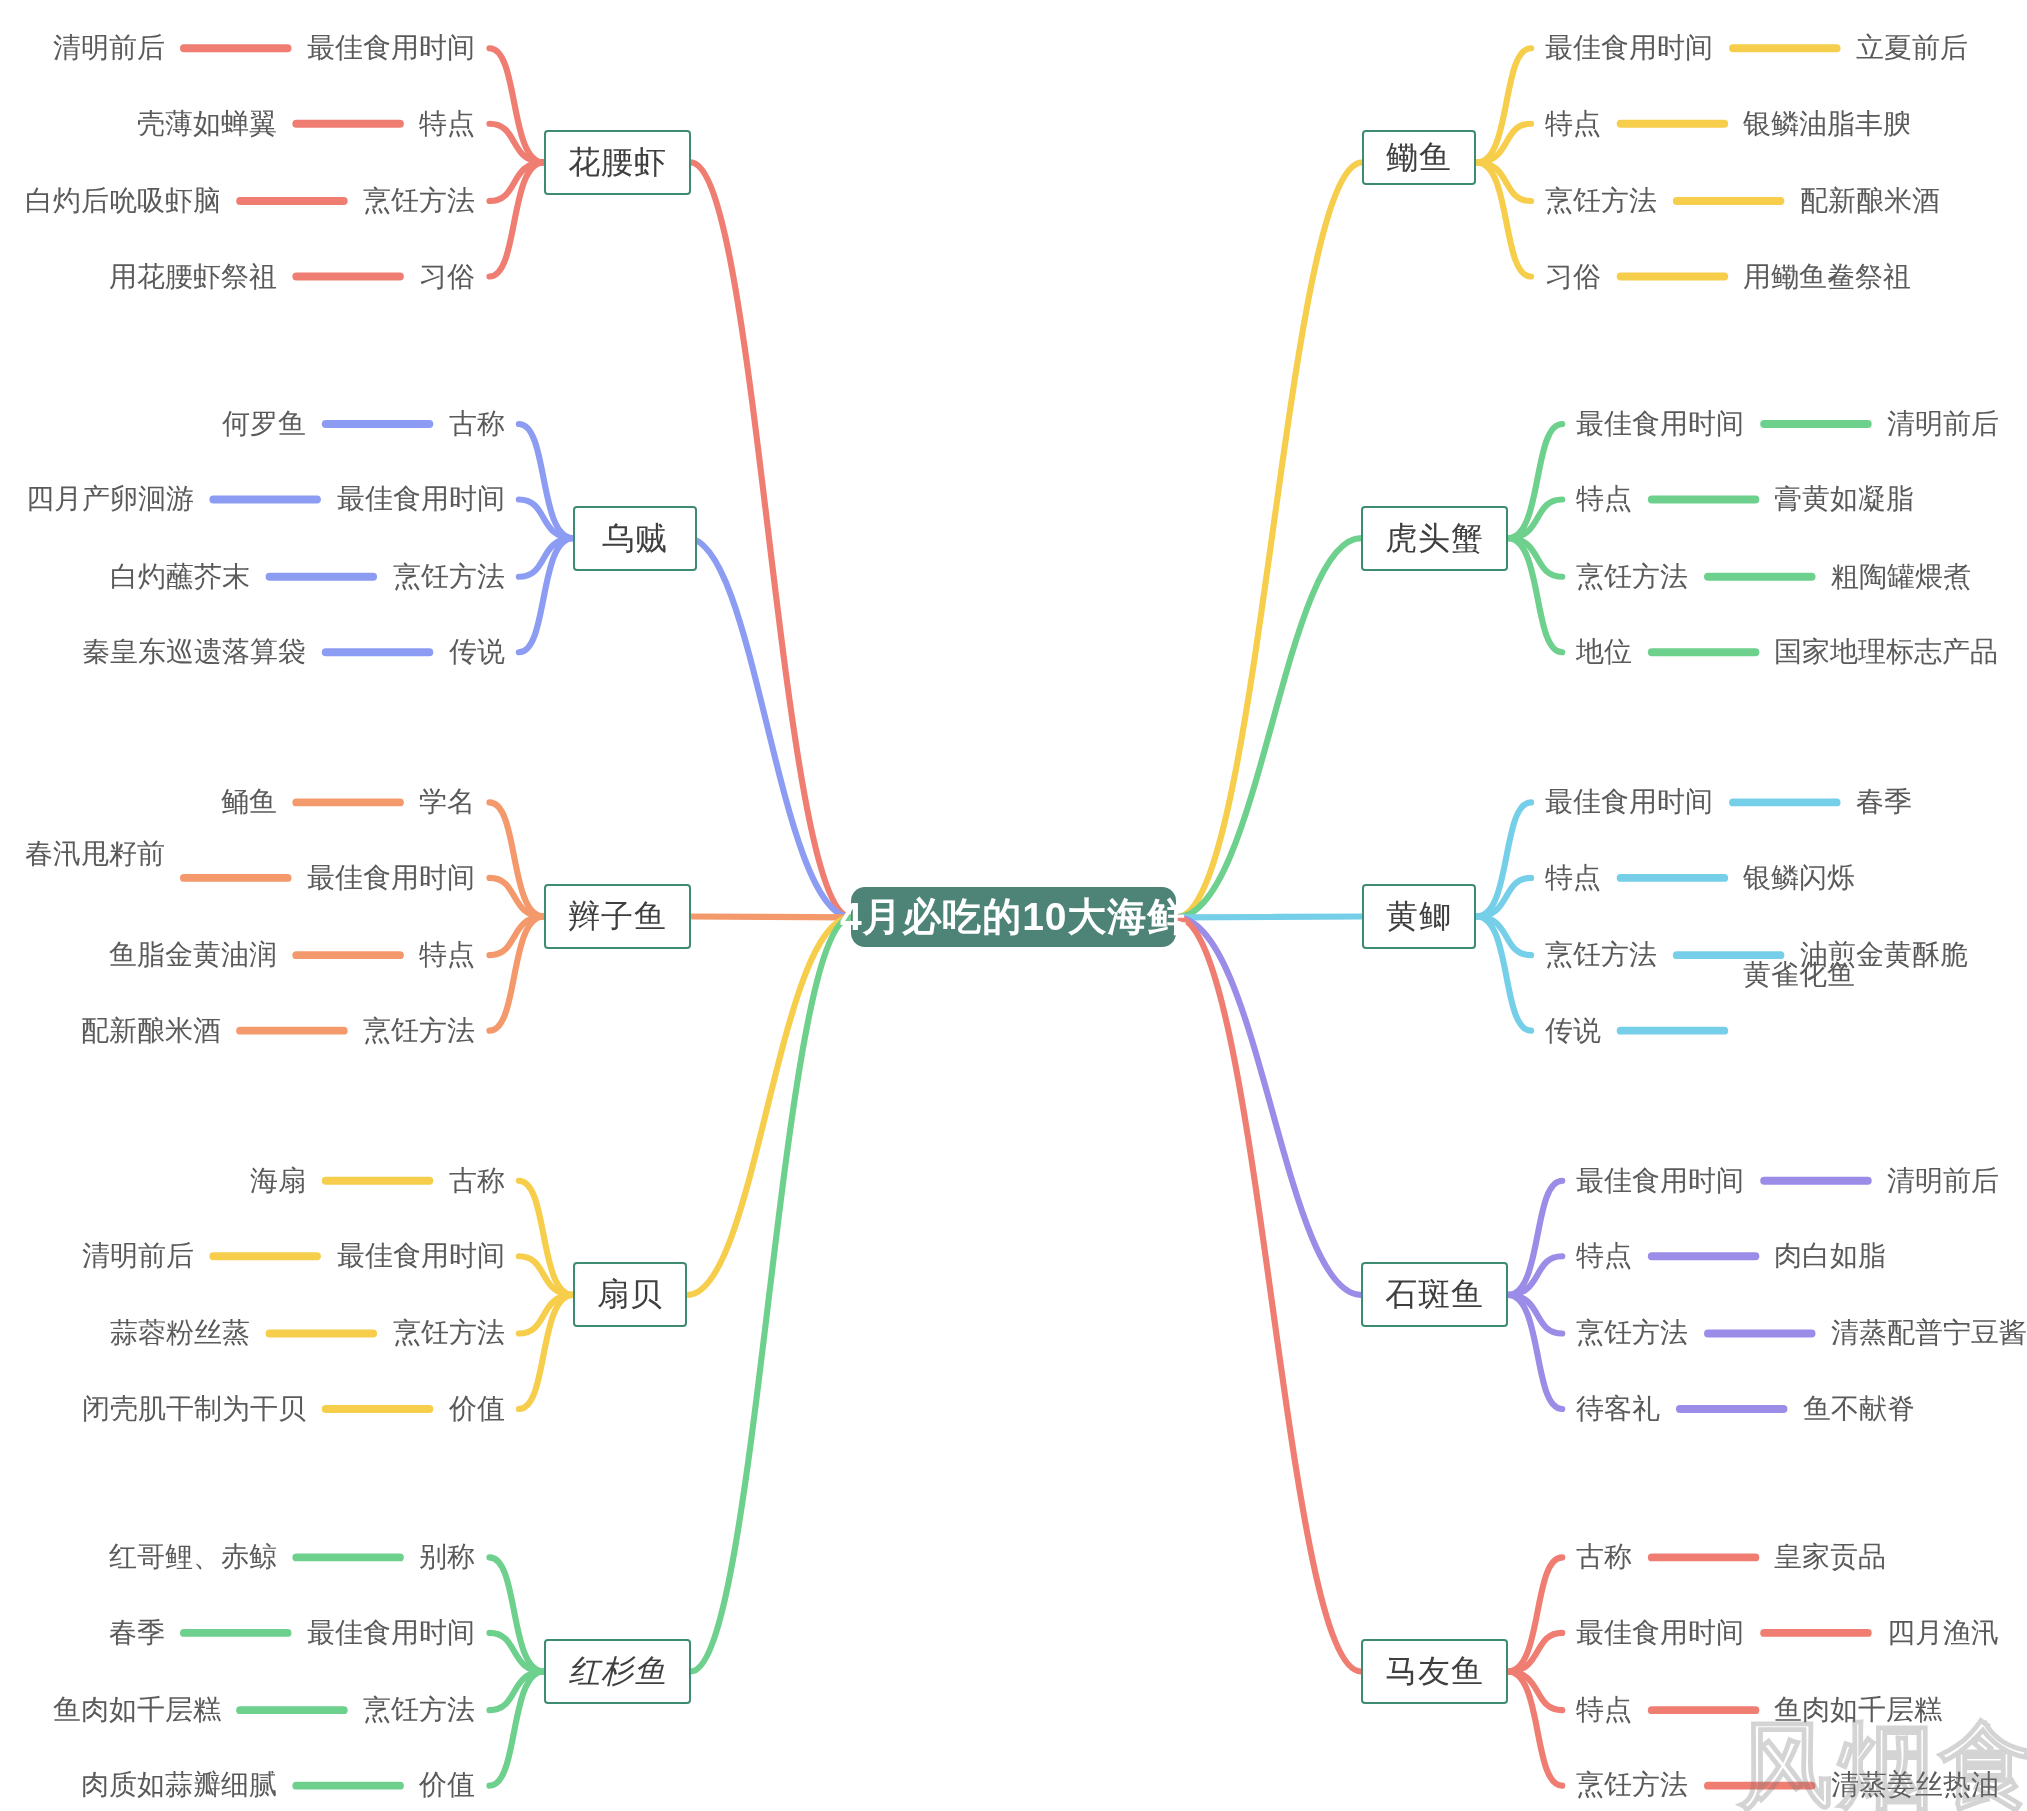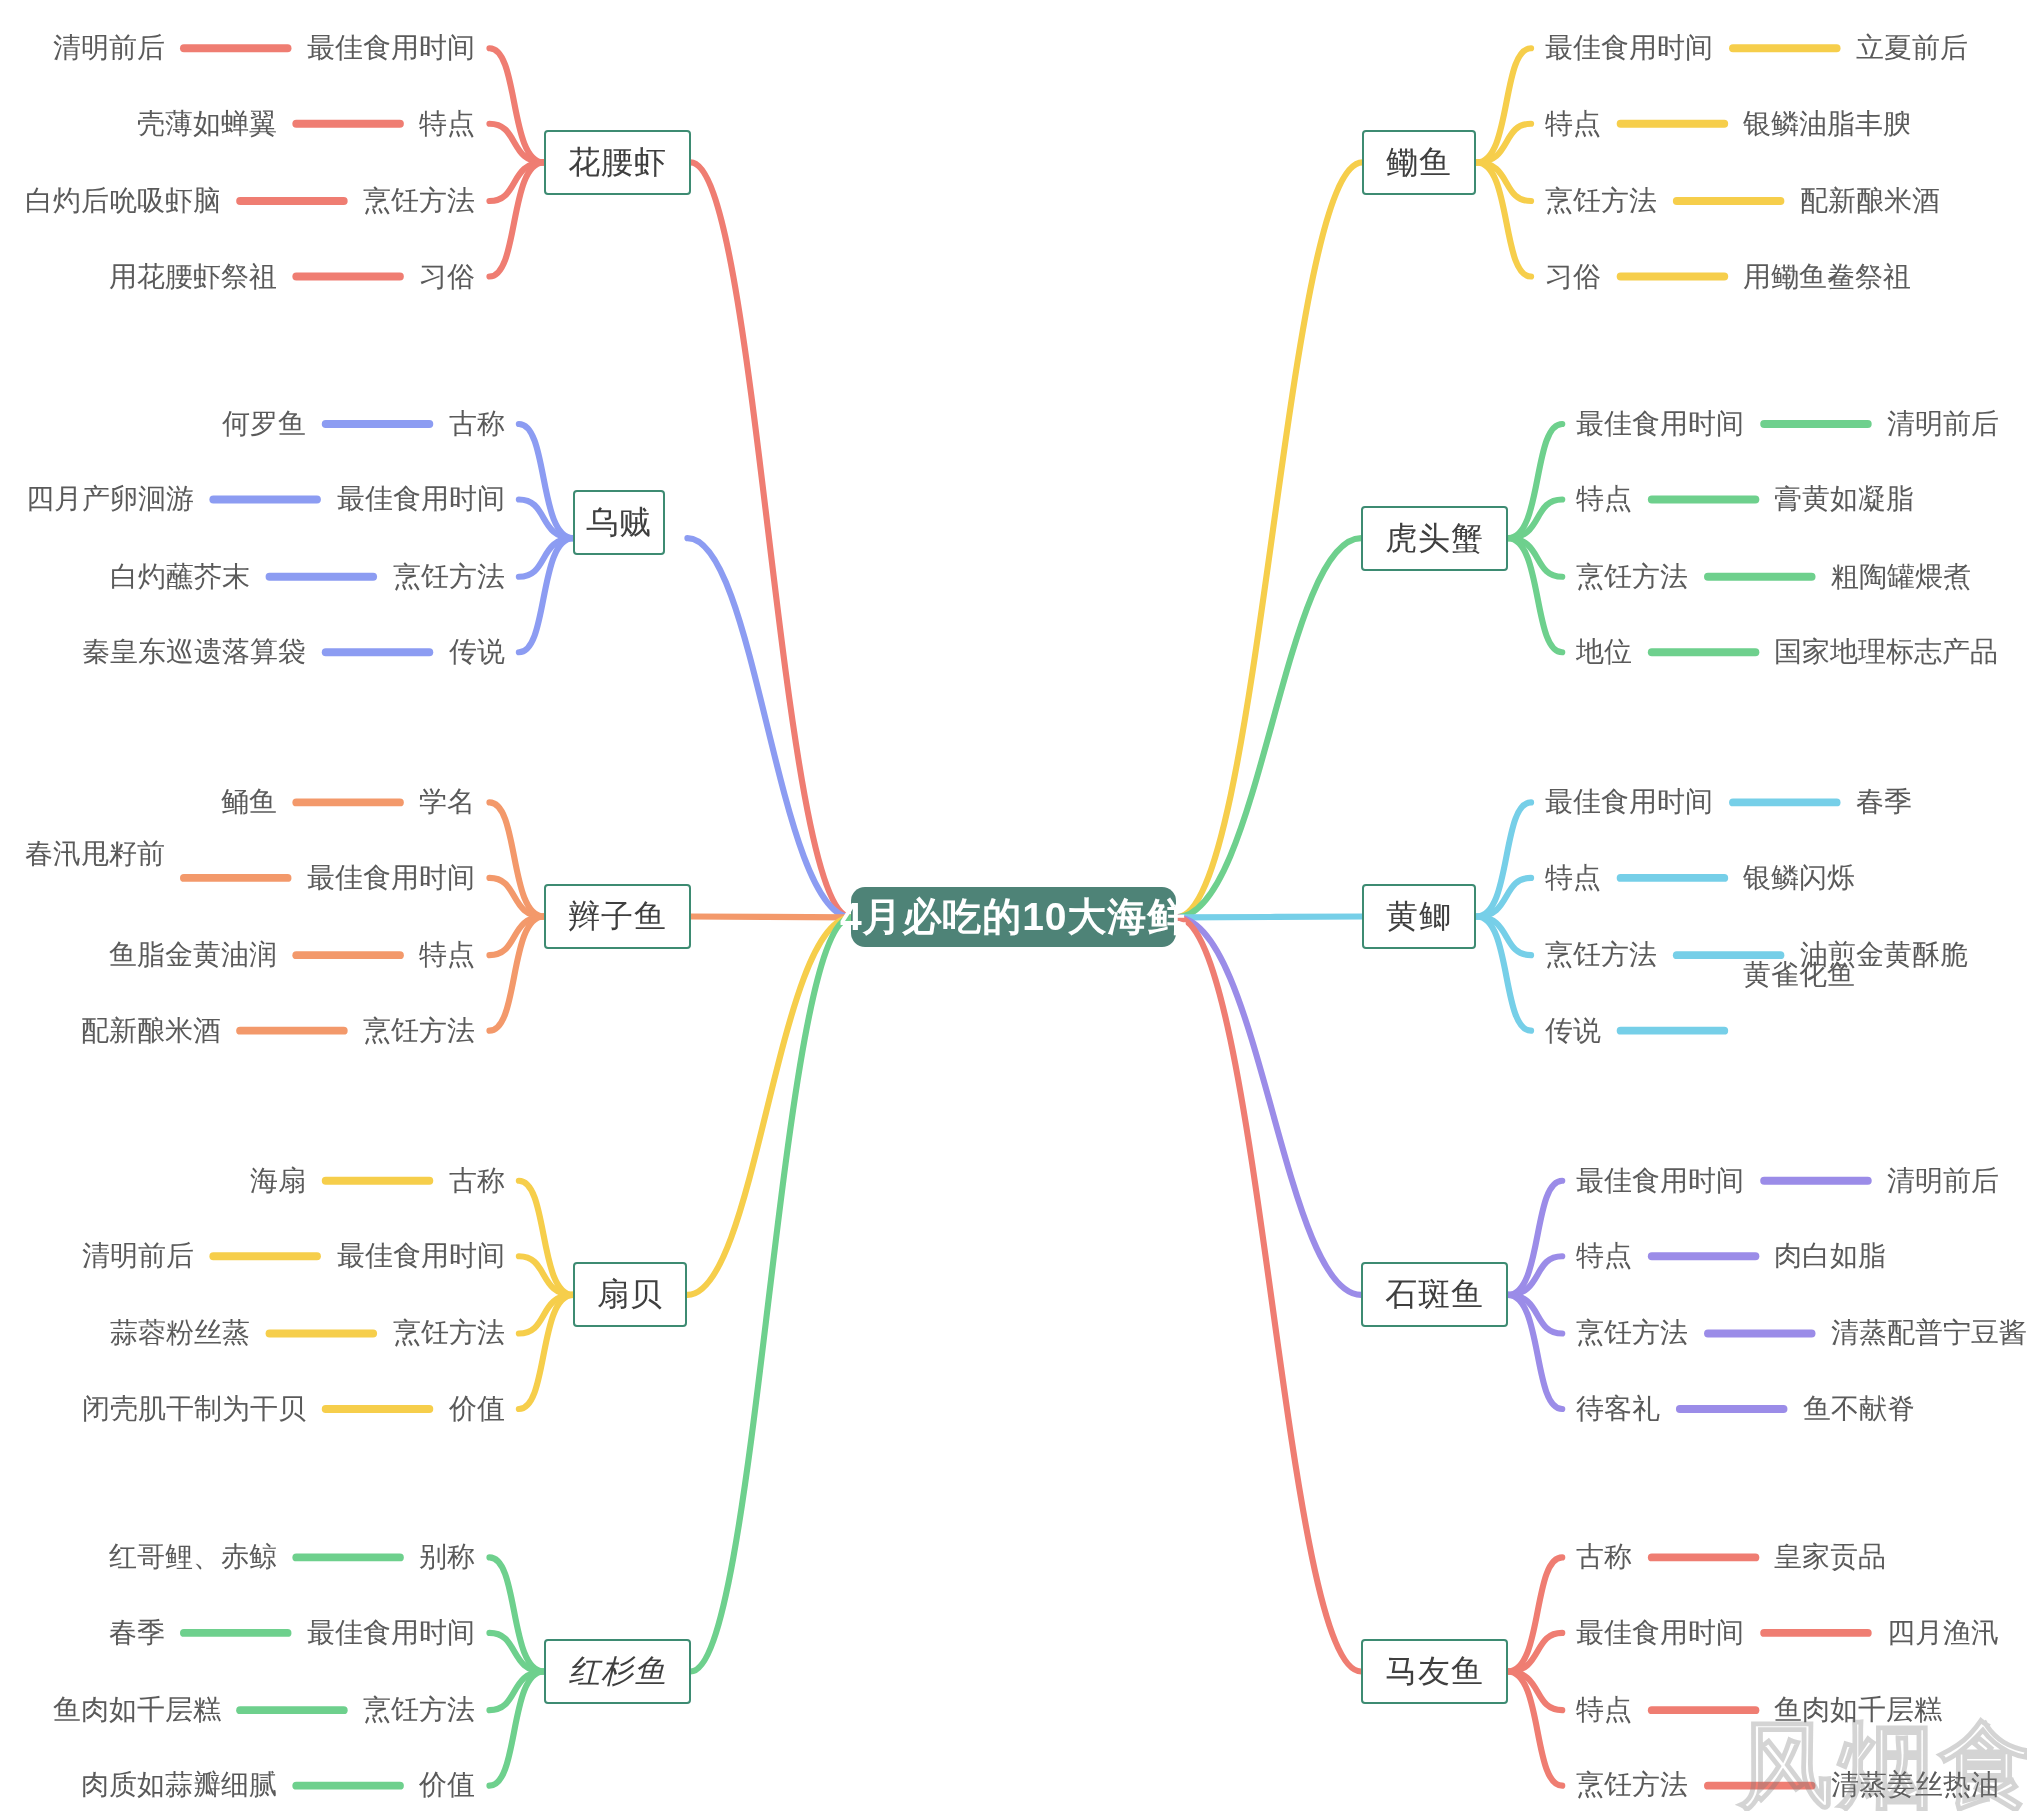--- a/index.html
+++ b/index.html
@@ -133,21 +133,21 @@
       <div class="center-box" style="left: 851px; top: 887px; width: 325px; height: 60px; background: rgb(78, 131, 119); color: rgb(255, 255, 255);">4月必吃的10大海鲜</div>
       <div class="node-box" style="left: 544px; top: 130px; width: 147px; height: 65px; border-color: rgb(61, 139, 114);">花腰虾</div>
       <div class="leaf-label r-align" style="left: 475px; top: 48px;">最佳食用时间</div>
       <div class="leaf-label r-align" style="left: 165px; top: 48px;">清明前后</div>
       <div class="leaf-label r-align" style="left: 475px; top: 124px;">特点</div>
       <div class="leaf-label r-align" style="left: 277px; top: 124px;">壳薄如蝉翼</div>
       <div class="leaf-label r-align" style="left: 475px; top: 201px;">烹饪方法</div>
       <div class="leaf-label r-align" style="left: 221px; top: 201px;">白灼后吮吸虾脑</div>
       <div class="leaf-label r-align" style="left: 475px; top: 277px;">习俗</div>
       <div class="leaf-label r-align" style="left: 277px; top: 277px;">用花腰虾祭祖</div>
-      <div class="node-box" style="left: 573px; top: 490px; width: 92px; height: 65px; border-color: rgb(61, 139, 114);">乌贼</div>
+      <div class="node-box" style="left: 573px; top: 506px; width: 124px; height: 65px; border-color: rgb(61, 139, 114);">乌贼</div>
       <div class="leaf-label r-align" style="left: 505px; top: 424px;">古称</div>
       <div class="leaf-label r-align" style="left: 306px; top: 424px;">何罗鱼</div>
       <div class="leaf-label r-align" style="left: 505px; top: 499px;">最佳食用时间</div>
       <div class="leaf-label r-align" style="left: 194px; top: 499px;">四月产卵洄游</div>
       <div class="leaf-label r-align" style="left: 505px; top: 577px;">烹饪方法</div>
       <div class="leaf-label r-align" style="left: 250px; top: 577px;">白灼蘸芥末</div>
       <div class="leaf-label r-align" style="left: 505px; top: 652px;">传说</div>
       <div class="leaf-label r-align" style="left: 306px; top: 652px;">秦皇东巡遗落算袋</div>
       <div class="node-box" style="left: 544px; top: 884px; width: 147px; height: 65px; border-color: rgb(61, 139, 114);">辫子鱼</div>
       <div class="leaf-label r-align" style="left: 475px; top: 802px;">学名</div>
@@ -169,21 +169,21 @@
       <div class="leaf-label r-align" style="left: 306px; top: 1409px;">闭壳肌干制为干贝</div>
       <div class="node-box" style="left: 544px; top: 1639px; width: 147px; height: 65px; border-color: rgb(61, 139, 114); font-style: italic;">红杉鱼</div>
       <div class="leaf-label r-align" style="left: 475px; top: 1557px;">别称</div>
       <div class="leaf-label r-align" style="left: 277px; top: 1557px;">红哥鲤、赤鲸</div>
       <div class="leaf-label r-align" style="left: 475px; top: 1633px;">最佳食用时间</div>
       <div class="leaf-label r-align" style="left: 165px; top: 1633px;">春季</div>
       <div class="leaf-label r-align" style="left: 475px; top: 1710px;">烹饪方法</div>
       <div class="leaf-label r-align" style="left: 221px; top: 1710px;">鱼肉如千层糕</div>
       <div class="leaf-label r-align" style="left: 475px; top: 1785px;">价值</div>
       <div class="leaf-label r-align" style="left: 277px; top: 1785px;">肉质如蒜瓣细腻</div>
-      <div class="node-box" style="left: 1362px; top: 130px; width: 114px; height: 65px; border-color: rgb(61, 139, 114);">鳓鱼</div>
+      <div class="node-box" style="left: 1362px; top: 130px; width: 114px; height: 55px; border-color: rgb(61, 139, 114);">鳓鱼</div>
       <div class="leaf-label l-align" style="left: 1545px; top: 48px;">最佳食用时间</div>
       <div class="leaf-label l-align" style="left: 1856px; top: 48px;">立夏前后</div>
       <div class="leaf-label l-align" style="left: 1545px; top: 124px;">特点</div>
       <div class="leaf-label l-align" style="left: 1743px; top: 124px;">银鳞油脂丰腴</div>
       <div class="leaf-label l-align" style="left: 1545px; top: 201px;">烹饪方法</div>
       <div class="leaf-label l-align" style="left: 1800px; top: 201px;">配新酿米酒</div>
       <div class="leaf-label l-align" style="left: 1545px; top: 277px;">习俗</div>
       <div class="leaf-label l-align" style="left: 1743px; top: 277px;">用鳓鱼鲞祭祖</div>
       <div class="node-box" style="left: 1361px; top: 506px; width: 147px; height: 65px; border-color: rgb(61, 139, 114);">虎头蟹</div>
       <div class="leaf-label l-align" style="left: 1576px; top: 424px;">最佳食用时间</div>

